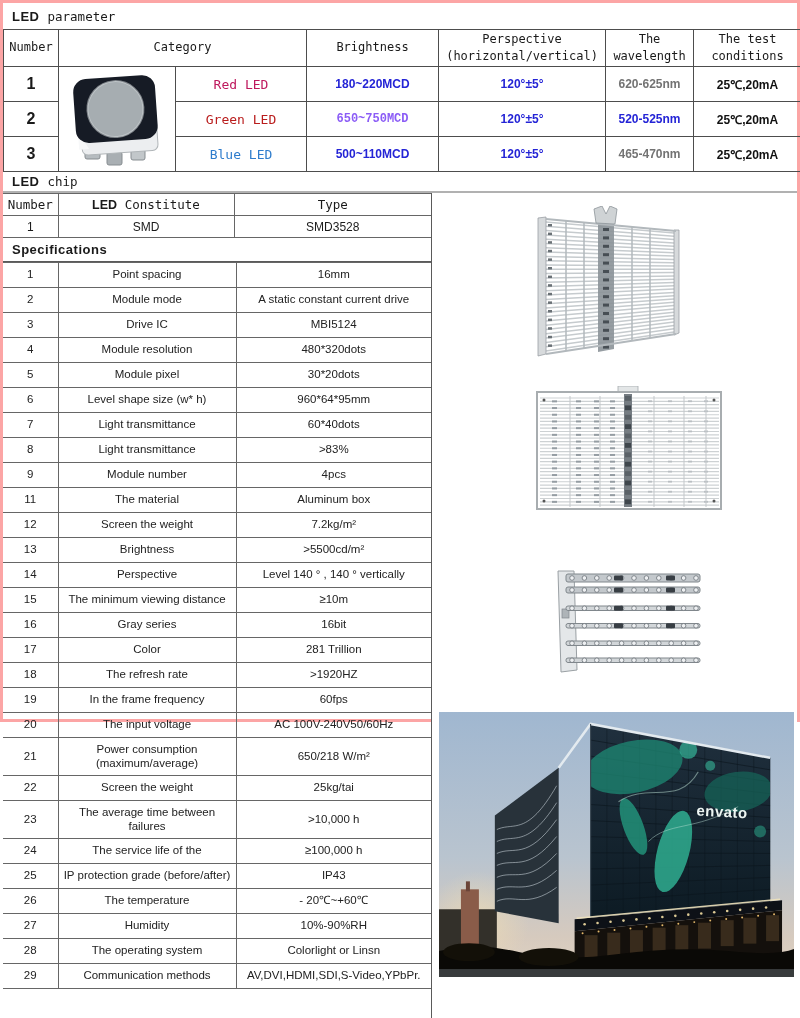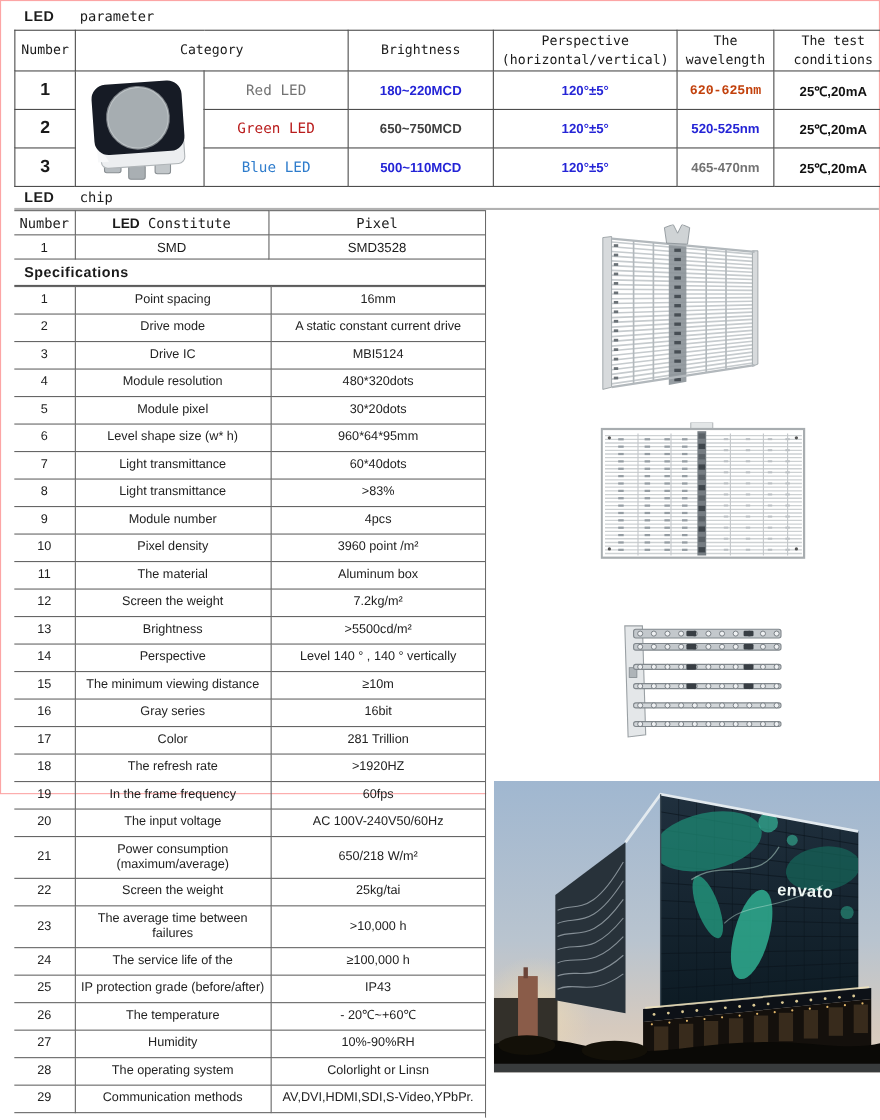--- a/index.html
+++ b/index.html
@@ -1,21 +1,21 @@
 <!DOCTYPE html>
 <html><head>
 <meta charset="utf-8">
 <style>
   html,body{margin:0;padding:0;background:#fff;}
   body{width:800px;height:1018px;position:relative;font-family:"Liberation Sans",sans-serif;color:#1a1a1a;overflow:hidden;}
-  .page{position:absolute;left:0;top:0;width:800px;height:722px;border:1px solid #fca5a5;box-sizing:border-box;background:#fff;padding-left:12px;}
+  .page{position:absolute;left:0;top:0;width:800px;height:722px;border:3px solid #fca5a5;box-sizing:border-box;background:#fff;}
   
   .headrow{height:26px;display:flex;align-items:center;padding-left:9px;box-sizing:border-box;}
   .headrow .b{font-weight:bold;font-size:13px;letter-spacing:0.5px;}
-  .headrow .r{font-family:"DejaVu Sans Mono","Liberation Mono",monospace;font-size:12.5px;margin-left:23px;}
+  .headrow .r{font-family:"DejaVu Sans Mono","Liberation Mono",monospace;font-size:12.5px;margin-left:8px;}
   .chiphead{height:21px;border-bottom:2px solid #b1b1b1;}
   .spechead{height:24px;border-bottom:1px solid #5a5a5a;box-sizing:border-box;}
   .spechead .b{font-size:13px;}
   
   table{border-collapse:collapse;table-layout:fixed;border-radius:16px;}
   .t1{width:798px;}
   .t1 th,.t1 td{border:1px solid #4d4d4d;text-align:center;vertical-align:middle;padding:0;overflow:hidden;}
   .t1 thead th{height:36px;font-weight:normal;font-size:12px;font-family:"DejaVu Sans Mono","Liberation Mono",monospace;white-space:pre-line;line-height:1.45;}
   .t1 tbody tr{height:35px;}
   .t1 .num{font-weight:bold;font-size:16px;}
@@ -84,30 +84,30 @@
             <rect x="62" y="78" width="14" height="13" rx="2" fill="#c2c7ca" stroke="#878d91"></rect>
             <g transform="rotate(-4 48 48)">
               <rect x="11" y="28" width="76" height="56" rx="6" fill="#eceef0" stroke="#b0b5b8"></rect>
               <polygon points="8,60 18,78 8,78" fill="#f7f8f9"></polygon>
               <rect x="6" y="8" width="82" height="64" rx="13" fill="#161b25"></rect>
               <circle cx="47" cy="40" r="28" fill="#a6adb1"></circle>
               <circle cx="47" cy="40" r="28" fill="none" stroke="#d2d7d9" stroke-width="2" opacity="0.55"></circle>
             </g>
           </svg>
         </td>
-        <td class="cat" style="color: #737373;">Red LED</td>
+        <td class="cat" style="color: #be185d;">Red LED</td>
         <td class="blue bluec" style="color: rgb(36, 36, 214); margin-left: 48px;">180~220MCD</td>
         <td class="blue bluec" style="color: rgb(36, 36, 214);">120°±5°</td>
-        <td class="blue bluec" style="color: #c2410c; font-family: Liberation Mono, monospace;">620-625nm</td>
+        <td class="blue bluec" style="color: #737373;">620-625nm</td>
         <td class="test">25℃,20mA</td>
       </tr>
       <tr>
         <td class="num">2</td>
         <td class="cat" style="color: #b91c1c;">Green LED</td>
-        <td class="blue bluec" style="color: #404040;">650~750MCD</td>
+        <td class="blue bluec" style="color: #8b5cf6; font-family: Liberation Mono, monospace;">650~750MCD</td>
         <td class="blue bluec" style="color: rgb(36, 36, 214);">120°±5°</td>
         <td class="blue bluec" style="color: rgb(36, 36, 214);">520-525nm</td>
         <td class="test">25℃,20mA</td>
       </tr>
       <tr>
         <td class="num">3</td>
         <td class="cat" style="color: rgb(46, 124, 204);">Blue LED</td>
         <td class="blue bluec" style="color: rgb(36, 36, 214);">500~110MCD</td>
         <td class="blue bluec" style="color: rgb(36, 36, 214);">120°±5°</td>
         <td class="blue bluec" style="color: #737373;">465-470nm</td>
@@ -127,21 +127,21 @@
       <table class="t2">
         <colgroup>
             <col style="width:55px">
             <col style="width:176px">
             <col style="width:197px">
           </colgroup>
         <thead>
           <tr>
             <th>Number</th>
             <th><span class="b">LED</span> <span>Constitute</span></th>
-            <th>Pixel</th>
+            <th>Type</th>
           </tr>
         </thead>
         <tbody>
           <tr>
             <td>1</td>
             <td>SMD</td>
             <td>SMD3528</td>
           </tr>
         </tbody>
       </table>
@@ -157,21 +157,21 @@
             <col style="width:195px">
           </colgroup>
         <tbody>
             <tr>
               <td>1</td>
               <td class="pname">Point spacing</td>
               <td>16mm</td>
             </tr>
             <tr>
               <td>2</td>
-              <td class="pname">Drive mode</td>
+              <td class="pname">Module mode</td>
               <td>A static constant current drive</td>
             </tr>
             <tr>
               <td>3</td>
               <td class="pname">Drive IC</td>
               <td>MBI5124</td>
             </tr>
             <tr>
               <td>4</td>
               <td class="pname">Module resolution</td>
@@ -194,25 +194,20 @@
             </tr>
             <tr>
               <td>8</td>
               <td class="pname">Light transmittance</td>
               <td>&gt;83%</td>
             </tr>
             <tr>
               <td>9</td>
               <td class="pname">Module number</td>
               <td>4pcs</td>
-            </tr>
-            <tr>
-              <td>10</td>
-              <td class="pname">Pixel density</td>
-              <td>3960 point /m²</td>
             </tr>
             <tr>
               <td>11</td>
               <td class="pname">The material</td>
               <td>Aluminum box</td>
             </tr>
             <tr>
               <td>12</td>
               <td class="pname">Screen the weight</td>
               <td><span class="ul">7.2kg</span>/m²</td>

